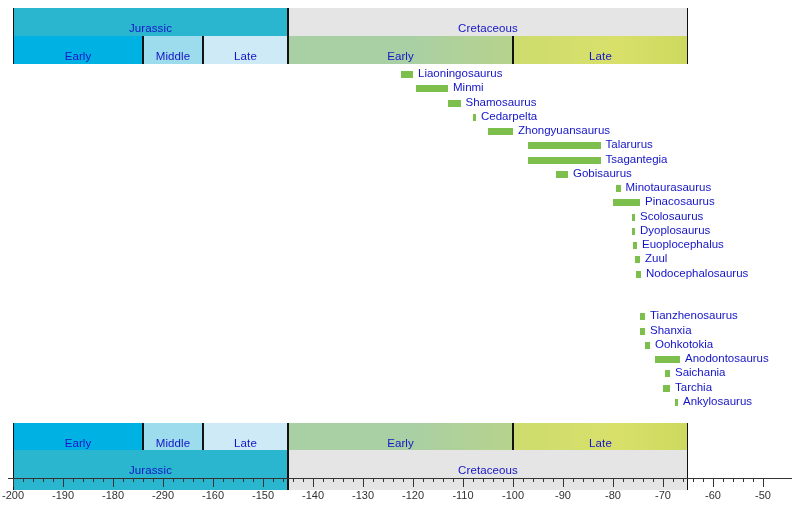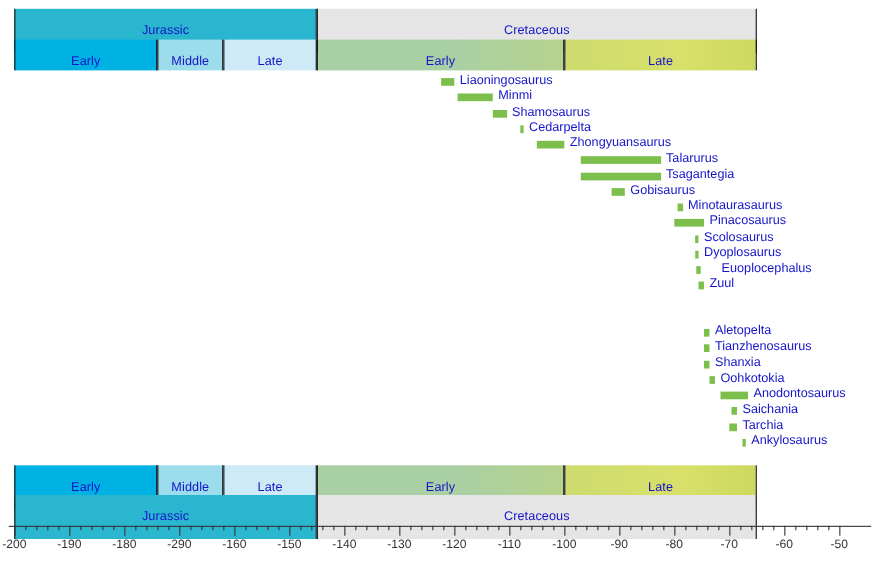--- a/index.html
+++ b/index.html
@@ -127,29 +127,29 @@
       <div class="taxon-row" style="top: 145.5px;">
         <div class="range-bar" style="left: 632px; width: 3px; background: rgb(124, 191, 77);"></div>
         <div class="taxon-label" style="left: 640px; color: rgb(20, 20, 200);">Scolosaurus</div>
       </div>
       <div class="taxon-row" style="top: 159.75px;">
         <div class="range-bar" style="left: 632px; width: 3px; background: rgb(124, 191, 77);"></div>
         <div class="taxon-label" style="left: 640px; color: rgb(20, 20, 200);">Dyoplosaurus</div>
       </div>
       <div class="taxon-row" style="top: 174px;">
         <div class="range-bar" style="left: 633px; width: 4px; background: rgb(124, 191, 77);"></div>
-        <div class="taxon-label" style="left: 656px; color: rgb(20, 20, 200);">Euoplocephalus</div>
+        <div class="taxon-label" style="left: 642px; color: rgb(20, 20, 200);">Euoplocephalus</div>
       </div>
       <div class="taxon-row" style="top: 188.25px;">
         <div class="range-bar" style="left: 635px; width: 5px; background: rgb(124, 191, 77);"></div>
         <div class="taxon-label" style="left: 645px; color: rgb(20, 20, 200);">Zuul</div>
       </div>
-      <div class="taxon-row" style="top: 231px;">
-        <div class="range-bar" style="left: 640px; width: 5px; background: rgb(124, 191, 77);"></div>
-        <div class="taxon-label" style="left: 650px; color: rgb(20, 20, 200);">Aletopelta</div>
+      <div class="taxon-row" style="top: 202.5px;">
+        <div class="range-bar" style="left: 636px; width: 5px; background: rgb(124, 191, 77);"></div>
+        <div class="taxon-label" style="left: 646px; color: rgb(20, 20, 200);">Nodocephalosaurus</div>
       </div>
       <div class="taxon-row" style="top: 245.25px;">
         <div class="range-bar" style="left: 640px; width: 5px; background: rgb(124, 191, 77);"></div>
         <div class="taxon-label" style="left: 650px; color: rgb(20, 20, 200);">Tianzhenosaurus</div>
       </div>
       <div class="taxon-row" style="top: 259.5px;">
         <div class="range-bar" style="left: 640px; width: 5px; background: rgb(124, 191, 77);"></div>
         <div class="taxon-label" style="left: 650px; color: rgb(20, 20, 200);">Shanxia</div>
       </div>
       <div class="taxon-row" style="top: 273.75px;">

